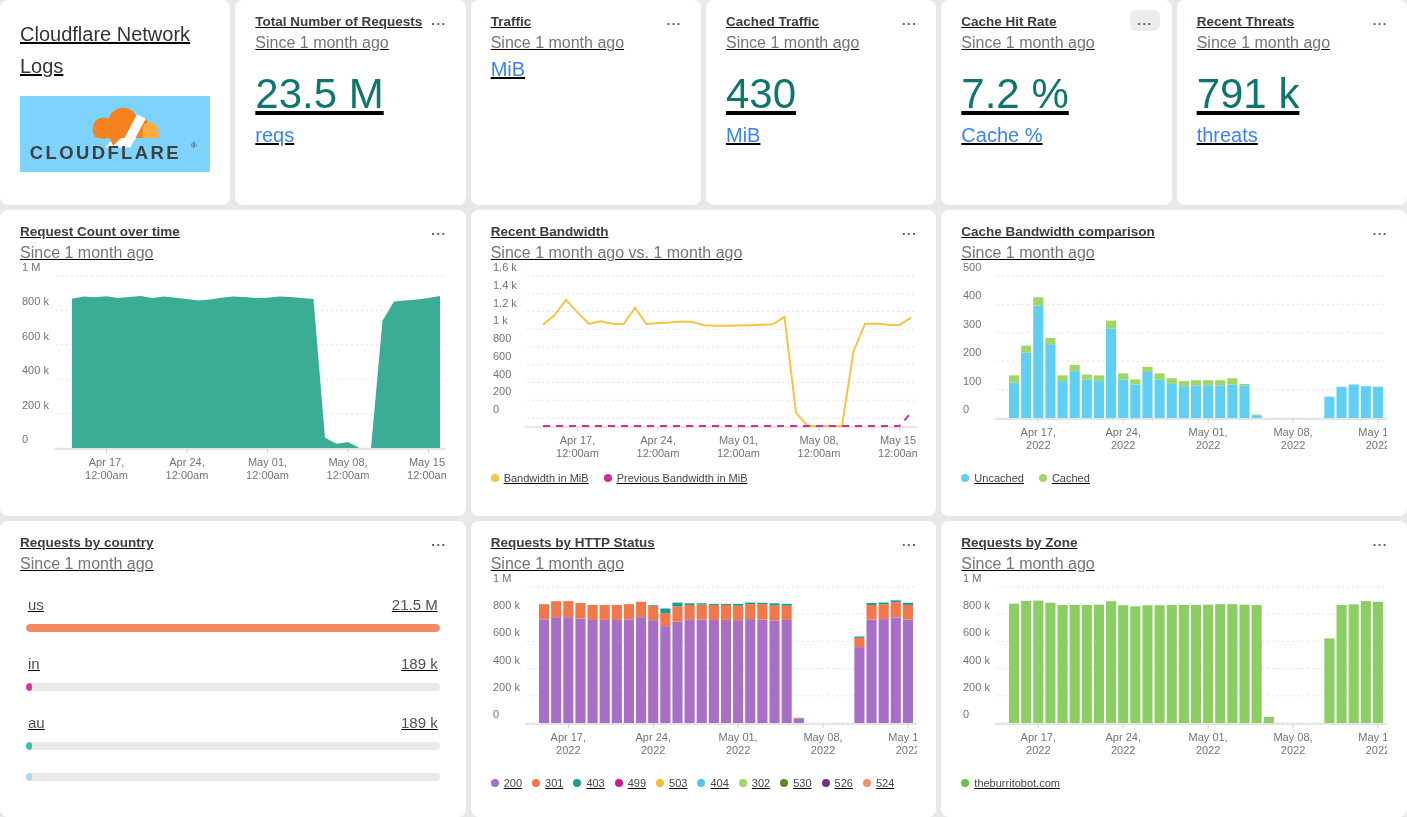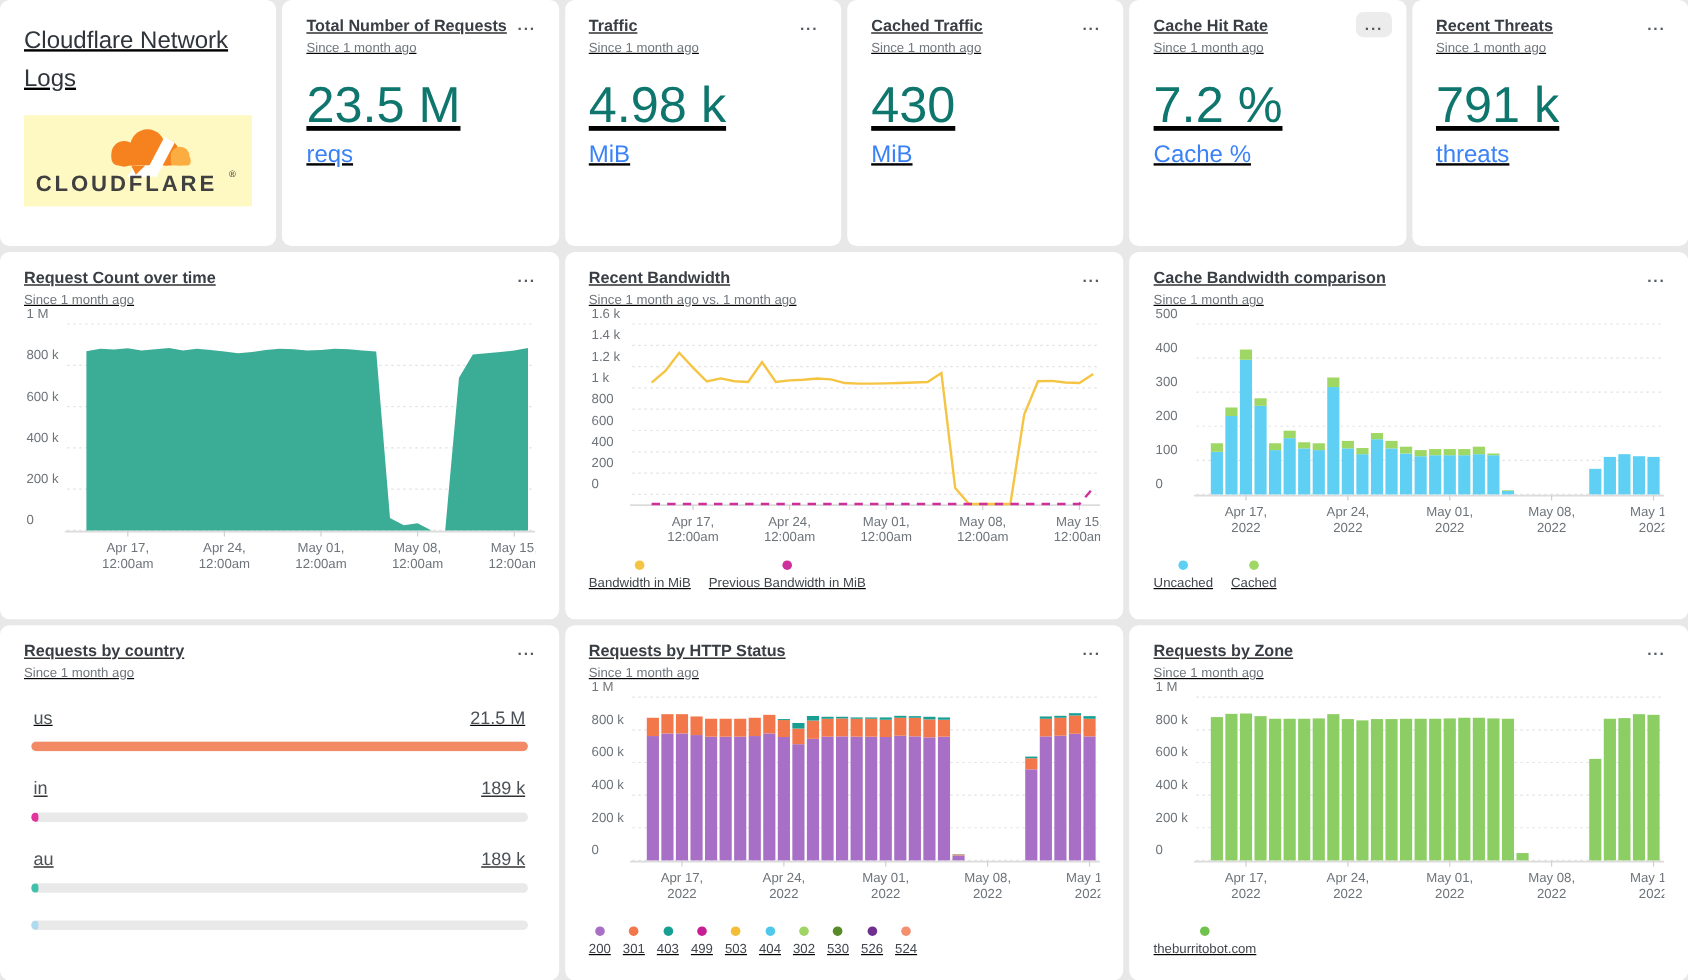--- a/index.html
+++ b/index.html
@@ -3,30 +3,30 @@
 <meta charset="utf-8">
 <style>
   html,body{margin:0;padding:0;background:#E8E8E8;font-family:"Liberation Sans",sans-serif;}
   .dash{width:1407px;height:817px;display:flex;flex-direction:column;gap:5px;overflow:hidden;text-decoration:underline;}
   .row{display:grid;gap:5px;}
   .r1{grid-template-columns:repeat(6,1fr);height:205px;}
   .r2{grid-template-columns:repeat(3,1fr);height:306px;}
   .r3{grid-template-columns:repeat(3,1fr);flex:1;}
   .panel{background:#fff;border-radius:8px;position:relative;padding:14px 20px;box-sizing:border-box;overflow:hidden;}
   .ptitle{font-size:13.5px;font-weight:bold;color:#383E44;line-height:1.25;}
-  .psub{font-size:11px;color:#70767C;margin-top:3px;}
+  .psub{font-size:16px;color:#70767C;margin-top:3px;}
   .menu{position:absolute;top:10px;right:12px;color:#565C62;font-weight:bold;letter-spacing:1.5px;font-size:13px;padding:4px 7px;border-radius:6px;cursor:pointer;line-height:1;}
   .menu.active{background:#ECECEC;}
   .statval{font-size:42px;color:#0f766e;margin-top:18px;white-space:nowrap;}
   .statunit{font-size:20px;color:#3b82f6;margin-top:6px;}
   .brandtitle{font-size:20px;color:#2F353B;line-height:1.6;margin-top:4px;}
-  .logobox{margin-top:14px;width:100%;height:76px;background:#fef9c3;position:relative;}
+  .logobox{margin-top:14px;width:100%;height:76px;background:#7dd3fc;position:relative;}
   .chartmount{width:100%;}
   .legend{display:flex;align-items:center;gap:15px;margin-top:4px;flex-wrap:nowrap;}
-  .legend .item{display:flex;align-items:center;gap:5px;font-size:11px;color:#42474D;white-space:nowrap;flex-direction:column;}
+  .legend .item{display:flex;align-items:center;gap:5px;font-size:11px;color:#42474D;white-space:nowrap;}
   .legend .dot{width:8px;height:8px;border-radius:50%;display:inline-block;}
   .crows{padding:0 6px;}
   .crow{margin-top:23px;}
   .crow-head{display:flex;justify-content:space-between;font-size:15px;color:#4B5156;padding:0 2px;}
   .ctrack{margin-top:11px;height:8px;border-radius:4px;background:#E9E9E9;position:relative;overflow:hidden;}
   .cfill{height:8px;border-radius:4px;position:absolute;left:0;top:0;}
   svg text{font-family:"Liberation Sans",sans-serif;}
 </style>
 </head>
 <body>
@@ -60,21 +60,20 @@
       <div class="ptitle">Total Number of Requests</div>
       <div class="psub">Since 1 month ago</div>
       <div class="statval">23.5 M</div>
       <div class="statunit">reqs</div>
     </div>
 
     <div class="panel">
       <div class="menu">...</div>
       <div class="ptitle">Traffic</div>
       <div class="psub">Since 1 month ago</div>
-      <div class="statval">4.98 k</div>
       <div class="statunit">MiB</div>
     </div>
 
     <div class="panel">
       <div class="menu">...</div>
       <div class="ptitle">Cached Traffic</div>
       <div class="psub">Since 1 month ago</div>
       <div class="statval">430</div>
       <div class="statunit">MiB</div>
     </div>

